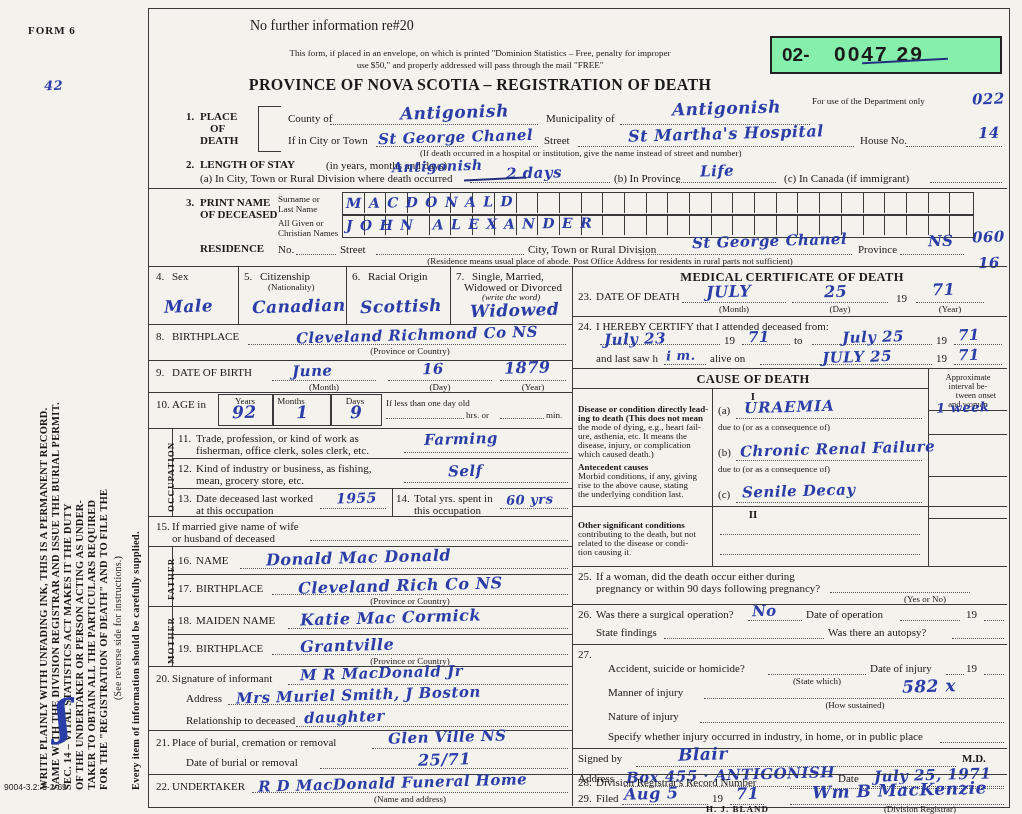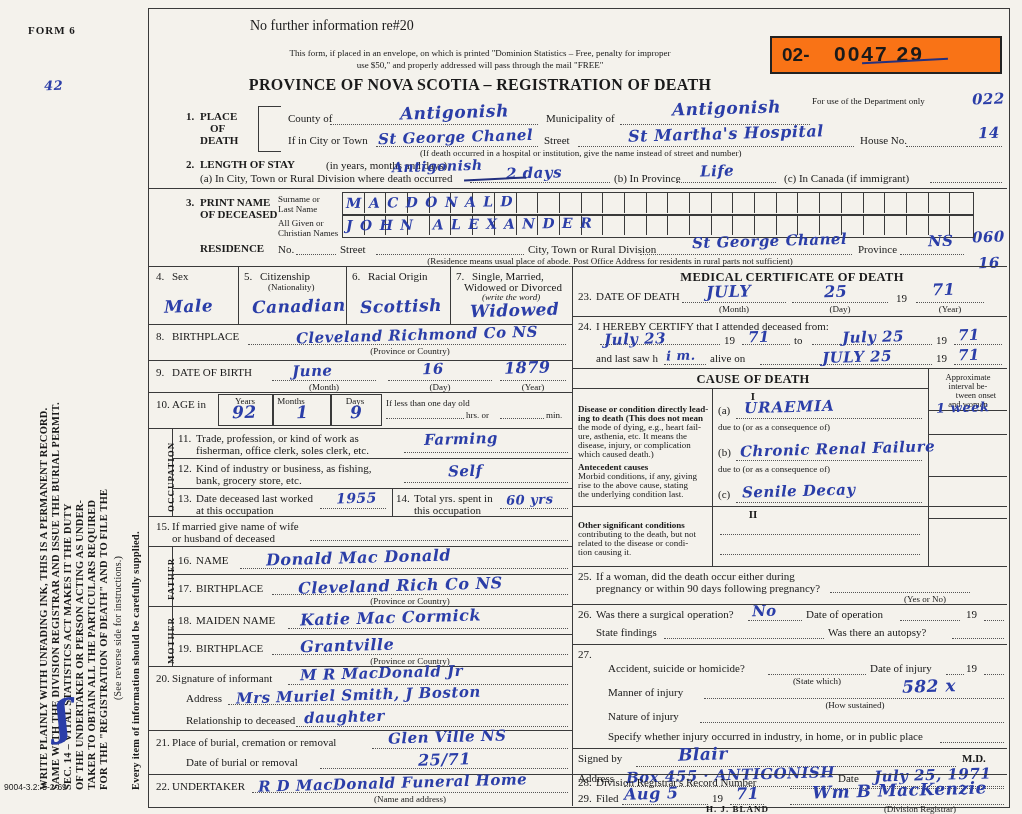--- a/index.html
+++ b/index.html
@@ -48,21 +48,21 @@
     font-size:10.5px;
     font-weight:bold;
     letter-spacing:.2px;
     white-space:nowrap;
     font-family:"Liberation Serif", serif;
   }
   .vtext.small{font-weight:normal;font-size:10px;}
   
   #numbox{
     position:absolute;left:770px;top:36px;width:228px;height:34px;
-    border:2px solid #222;background:#f97316;
+    border:2px solid #222;background:#86efac;
   }
   #numbox .n1{position:absolute;left:10px;top:6px;font-size:19px;font-weight:bold;font-family:"Liberation Sans",sans-serif;}
   #numbox .n2{position:absolute;left:62px;top:4px;font-size:21px;font-weight:bold;font-family:"Liberation Sans",sans-serif;letter-spacing:2px;}
   .strike{position:absolute;background:#23307f;height:2px;transform:rotate(-3deg);}
   
   .comb{position:absolute;display:flex;}
   .comb > i{display:block;width:21px;height:100%;border-right:1px solid #3a3a3a;}
   .comb > i:last-child{border-right:none;}
   .bold{font-weight:bold;}
   .big{font-size:14px;}
@@ -317,21 +317,21 @@
   <div class="abs lbl" style="left:178px;top:432px;">11.</div>
   <div class="abs lbl" style="left:196px;top:432px;">Trade, profession, or kind of work as</div>
   <div class="abs lbl" style="left:196px;top:444px;">fisherman, office clerk, soles clerk, etc.</div>
   <div class="abs dots" style="left:404px;top:452px;width:164px;"></div>
   <div class="abs hw" style="left:424px;top:430px;font-size:15px;">Farming</div>
 
   <div class="line hline" style="left:172px;top:458px;width:401px;"></div>
 
   <div class="abs lbl" style="left:178px;top:462px;">12.</div>
   <div class="abs lbl" style="left:196px;top:462px;">Kind of industry or business, as fishing,</div>
-  <div class="abs lbl" style="left:196px;top:474px;">bank, grocery store, etc.</div>
+  <div class="abs lbl" style="left:196px;top:474px;">mean, grocery store, etc.</div>
   <div class="abs dots" style="left:404px;top:482px;width:164px;"></div>
   <div class="abs hw" style="left:448px;top:462px;font-size:15px;">Self</div>
 
   <div class="line hline" style="left:172px;top:488px;width:401px;"></div>
 
   <div class="abs lbl" style="left:178px;top:492px;">13.</div>
   <div class="abs lbl" style="left:196px;top:492px;">Date deceased last worked</div>
   <div class="abs lbl" style="left:196px;top:504px;">at this occupation</div>
   <div class="abs dots" style="left:320px;top:508px;width:66px;"></div>
   <div class="abs hw" style="left:336px;top:490px;font-size:14px;">1955</div>

